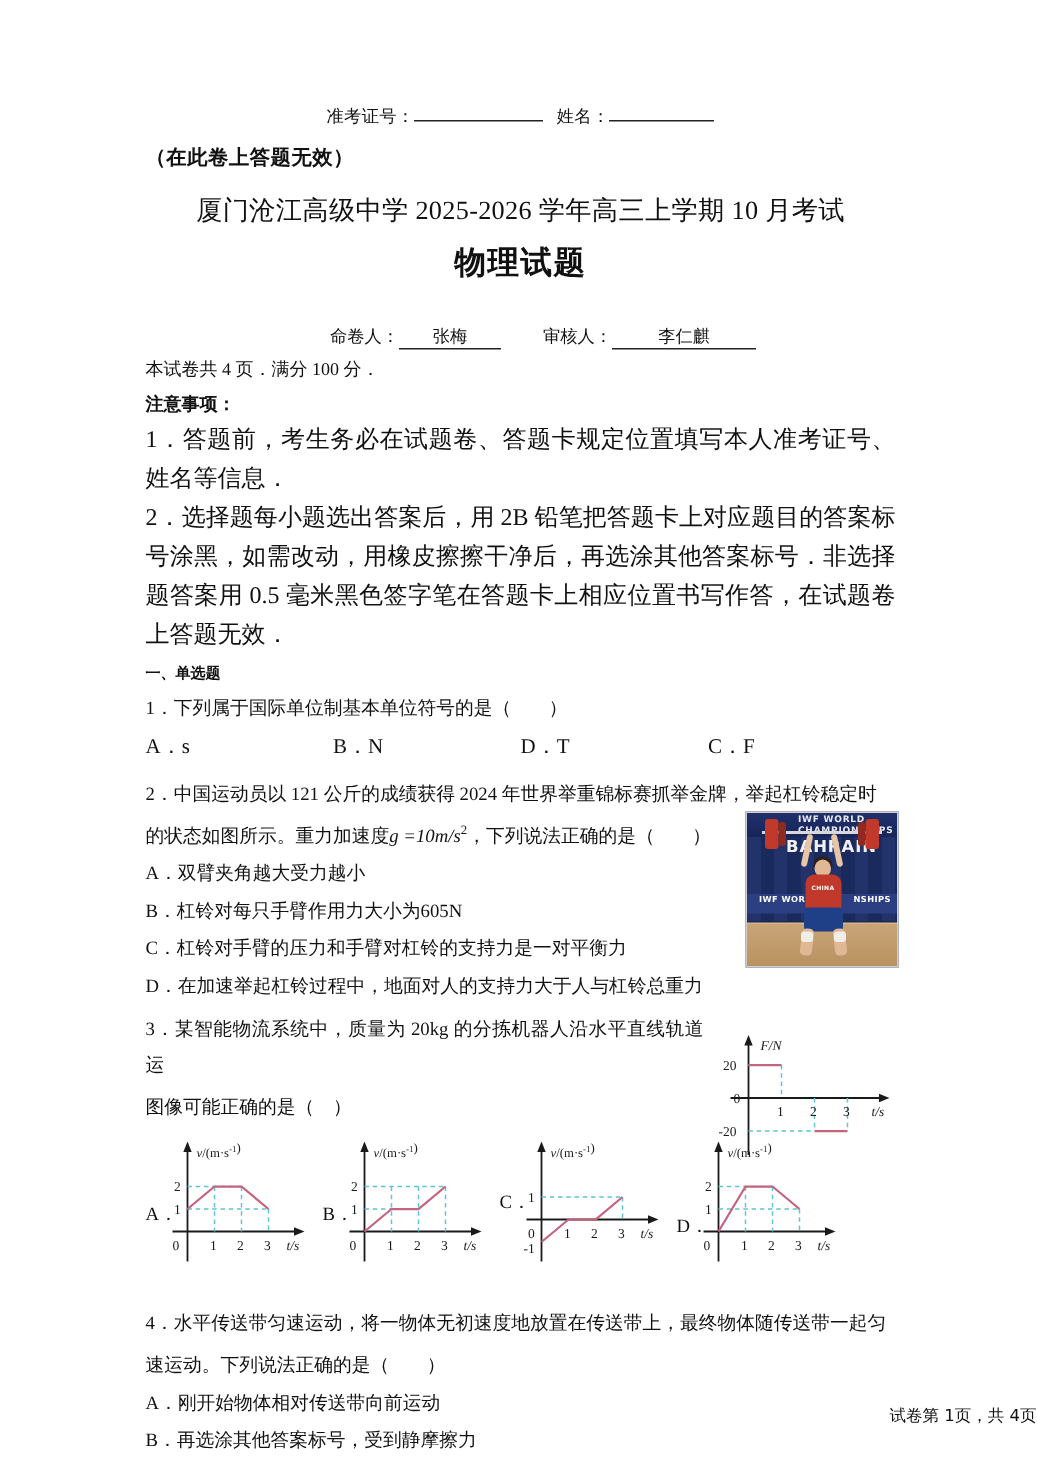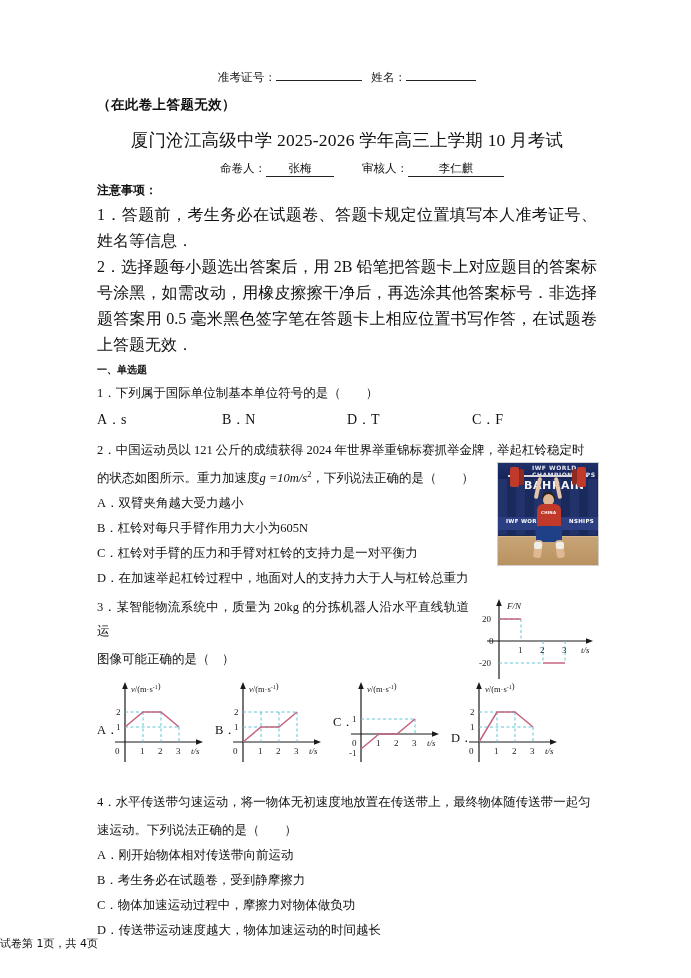--- a/index.html
+++ b/index.html
@@ -73,21 +73,21 @@
     font-size: 11.5px;
     margin-bottom: 5px;
     padding-left: 30px;
   }
   .authors .name {
     display: inline-block;
     border-bottom: 1px solid #222;
     text-align: center;
     padding: 0 6px;
   }
-  .nm1 { min-width: 56px; }
+  .nm1 { min-width: 56px; margin-top: 20px; }
   .nm2 { min-width: 84px; }
   .gap-l { display:inline-block; width: 28px; }
 
   .paper-meta {
     font-size: 12px;
     margin: 3px 0 6px 0;
   }
   .notice-head {
     font-size: 12px;
     font-weight: bold;
@@ -237,65 +237,67 @@
   .photo .kneeR { left: 58px; }
 
   
   .chart-svg text {
     font-family: "Liberation Serif", serif;
     fill: #1a1a1a;
   }
   .fgraph-wrap {
     position: absolute;
     right: 0px;
-    top: 0px;
+    top: 12px;
   }
   .vt-row {
     display: flex;
     align-items: flex-start;
     margin-top: 6px;
     margin-left: -2px;
   }
   .vt-cell {
     width: 118px;
     position: relative;
   }
   .vt-label {
     position: absolute;
     font-size: 12.5px;
     left: 2px;
   }
   .footer {
     position: absolute;
     left: 0; right: 0;
     top: 936px;
-    text-align: left;
+    text-align: right;
     font-size: 11px;
     font-family: "DejaVu Sans", "Liberation Sans", sans-serif;
   }
 </style>
 </head>
 <body>
 
 <div class="page">
   <div class="content">
 
     <div class="idline">
       <span>准考证号：</span><span class="blank blank-long"></span><span class="gap-s"></span><span>姓名：</span><span class="blank blank-mid"></span>
     </div>
 
     <div class="invalid-note">（在此卷上答题无效）</div>
 
     <div class="school-title">厦门沧江高级中学 2025-2026 学年高三上学期 10 月考试</div>
 
+    <div class="subject-title">物理试题</div>
 
     <div class="authors">
       <span>命卷人：</span><span class="name nm1">张梅</span><span class="gap-l"></span><span>审核人：</span><span class="name nm2">李仁麒</span>
     </div>
 
+    <div class="paper-meta">本试卷共 4 页．满分 100 分．</div>
 
     <div class="notice-head">注意事项：</div>
     <div class="notice-item">1．答题前，考生务必在试题卷、答题卡规定位置填写本人准考证号、姓名等信息．</div>
     <div class="notice-item">2．选择题每小题选出答案后，用 2B 铅笔把答题卡上对应题目的答案标号涂黑，如需改动，用橡皮擦擦干净后，再选涂其他答案标号．非选择题答案用 0.5 毫米黑色签字笔在答题卡上相应位置书写作答，在试题卷上答题无效．</div>
 
     <div class="section-head">一、单选题</div>
 
     <div class="q">1．下列属于国际单位制基本单位符号的是（　　）</div>
     <div class="opt-row">
       <div class="opt">A．s</div>
@@ -481,21 +483,21 @@
           <text x="96" y="76" font-size="9" font-style="italic">t/s</text>
         </svg>
         <span class="vt-label" style="top:52px">D．</span>
       </div>
     </div>
 
     <div style="margin-top:16px">
       <div class="q">4．水平传送带匀速运动，将一物体无初速度地放置在传送带上，最终物体随传送带一起匀</div>
       <div class="q">速运动。下列说法正确的是（　　）</div>
       <div class="opt-line">A．刚开始物体相对传送带向前运动</div>
-      <div class="opt-line">B．考生务必在试题卷，受到静摩擦力</div>
+      <div class="opt-line">B．再选涂其他答案标号，受到静摩擦力</div>
       <div class="opt-line">C．物体加速运动过程中，摩擦力对物体做负功</div>
       <div class="opt-line">D．传送带运动速度越大，物体加速运动的时间越长</div>
     </div>
 
   </div>
 
   <div class="footer">试卷第 1页，共 4页</div>
 </div>
 
 </body></html>

